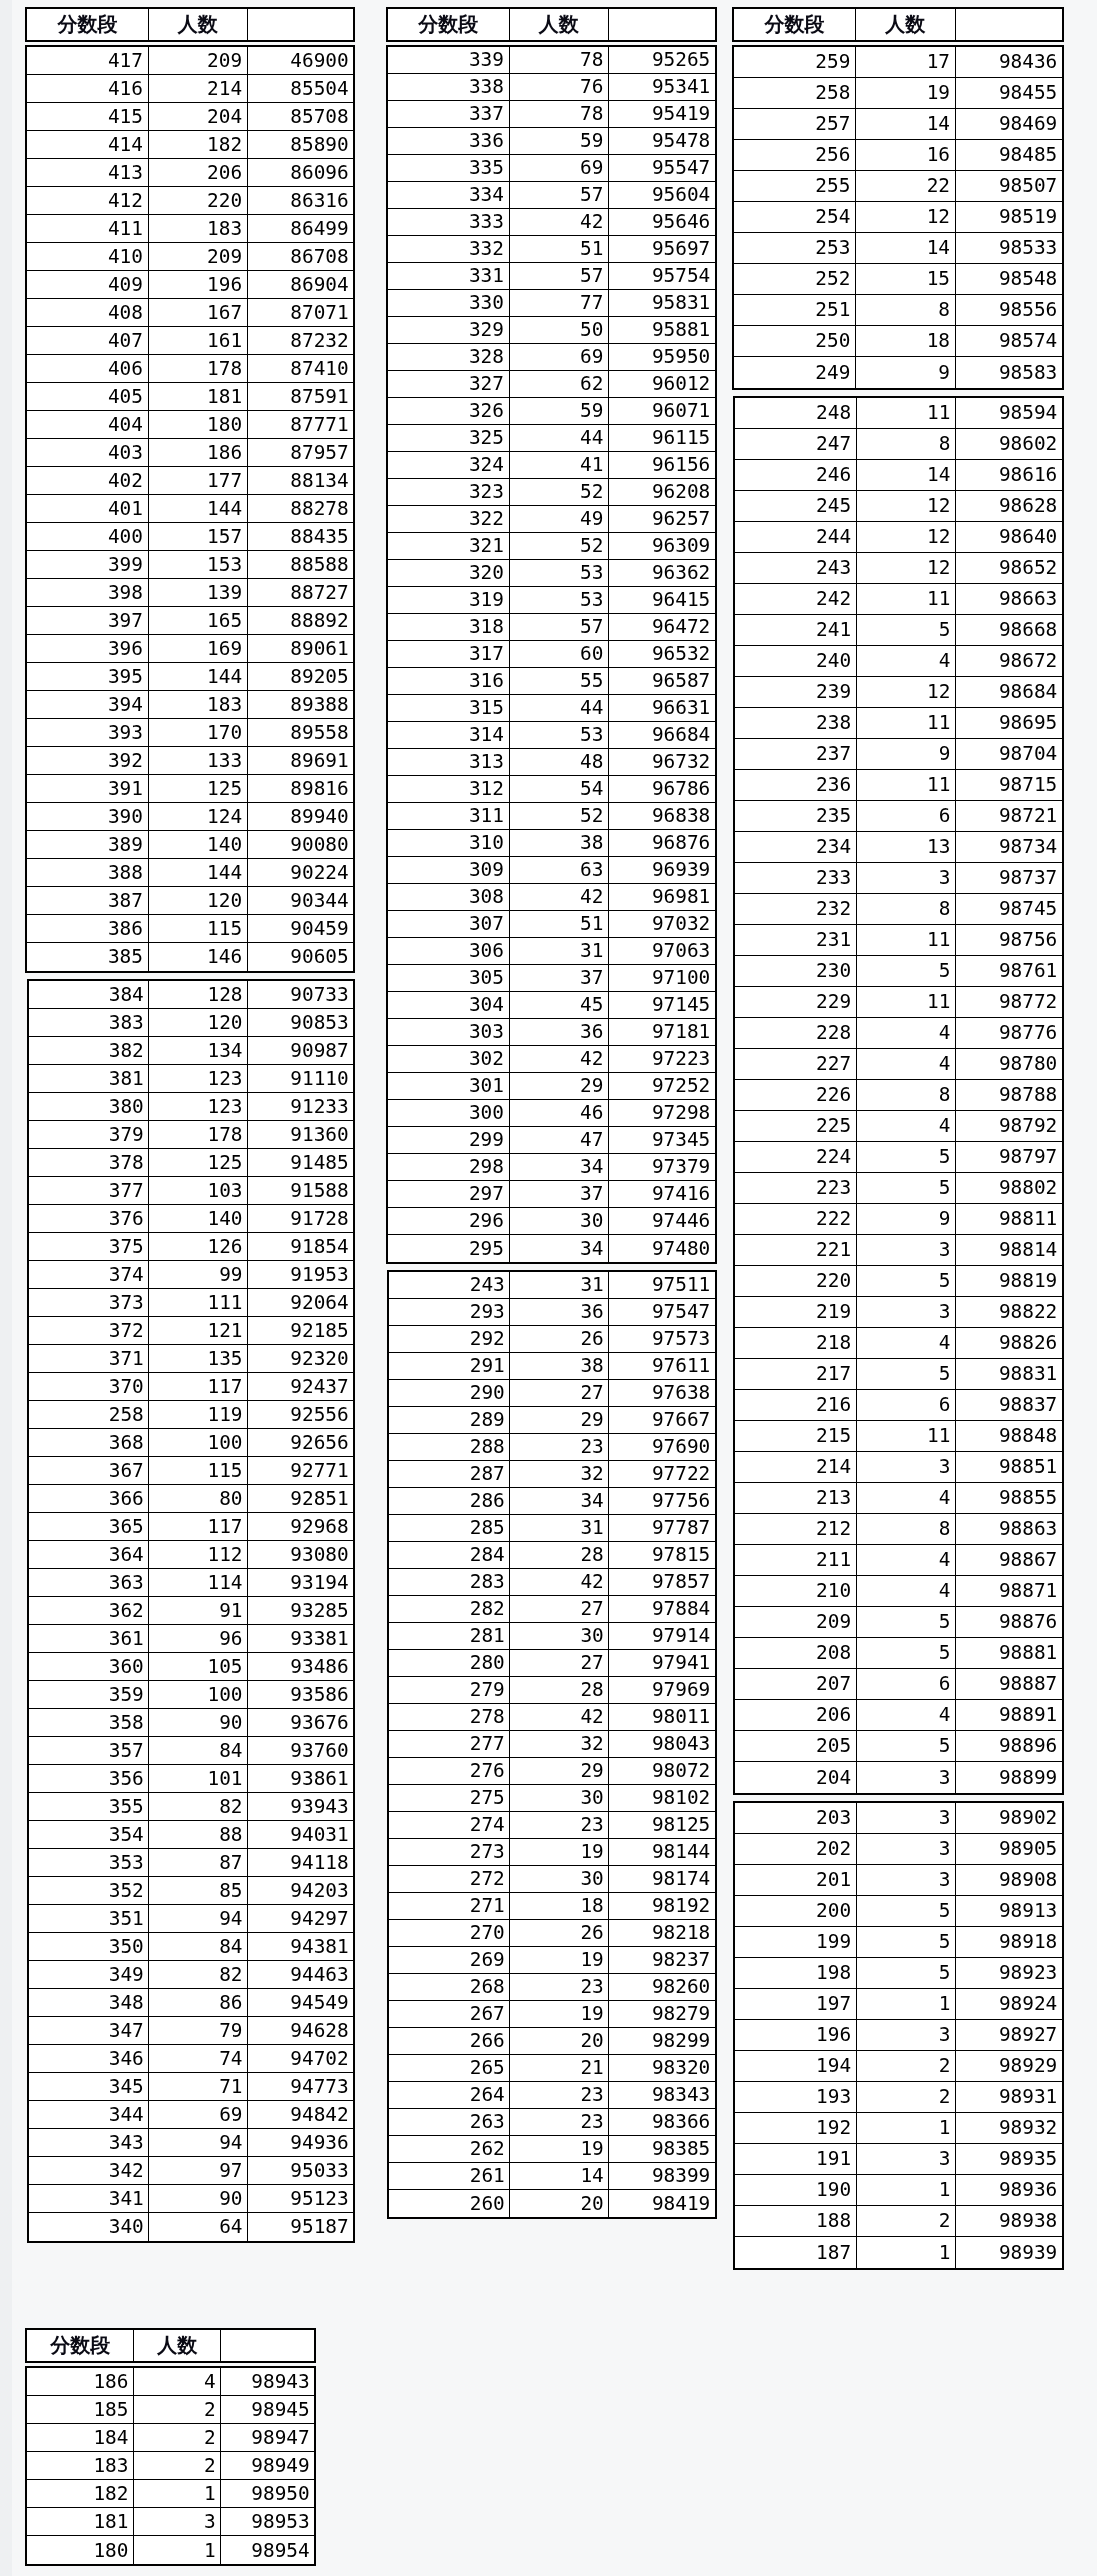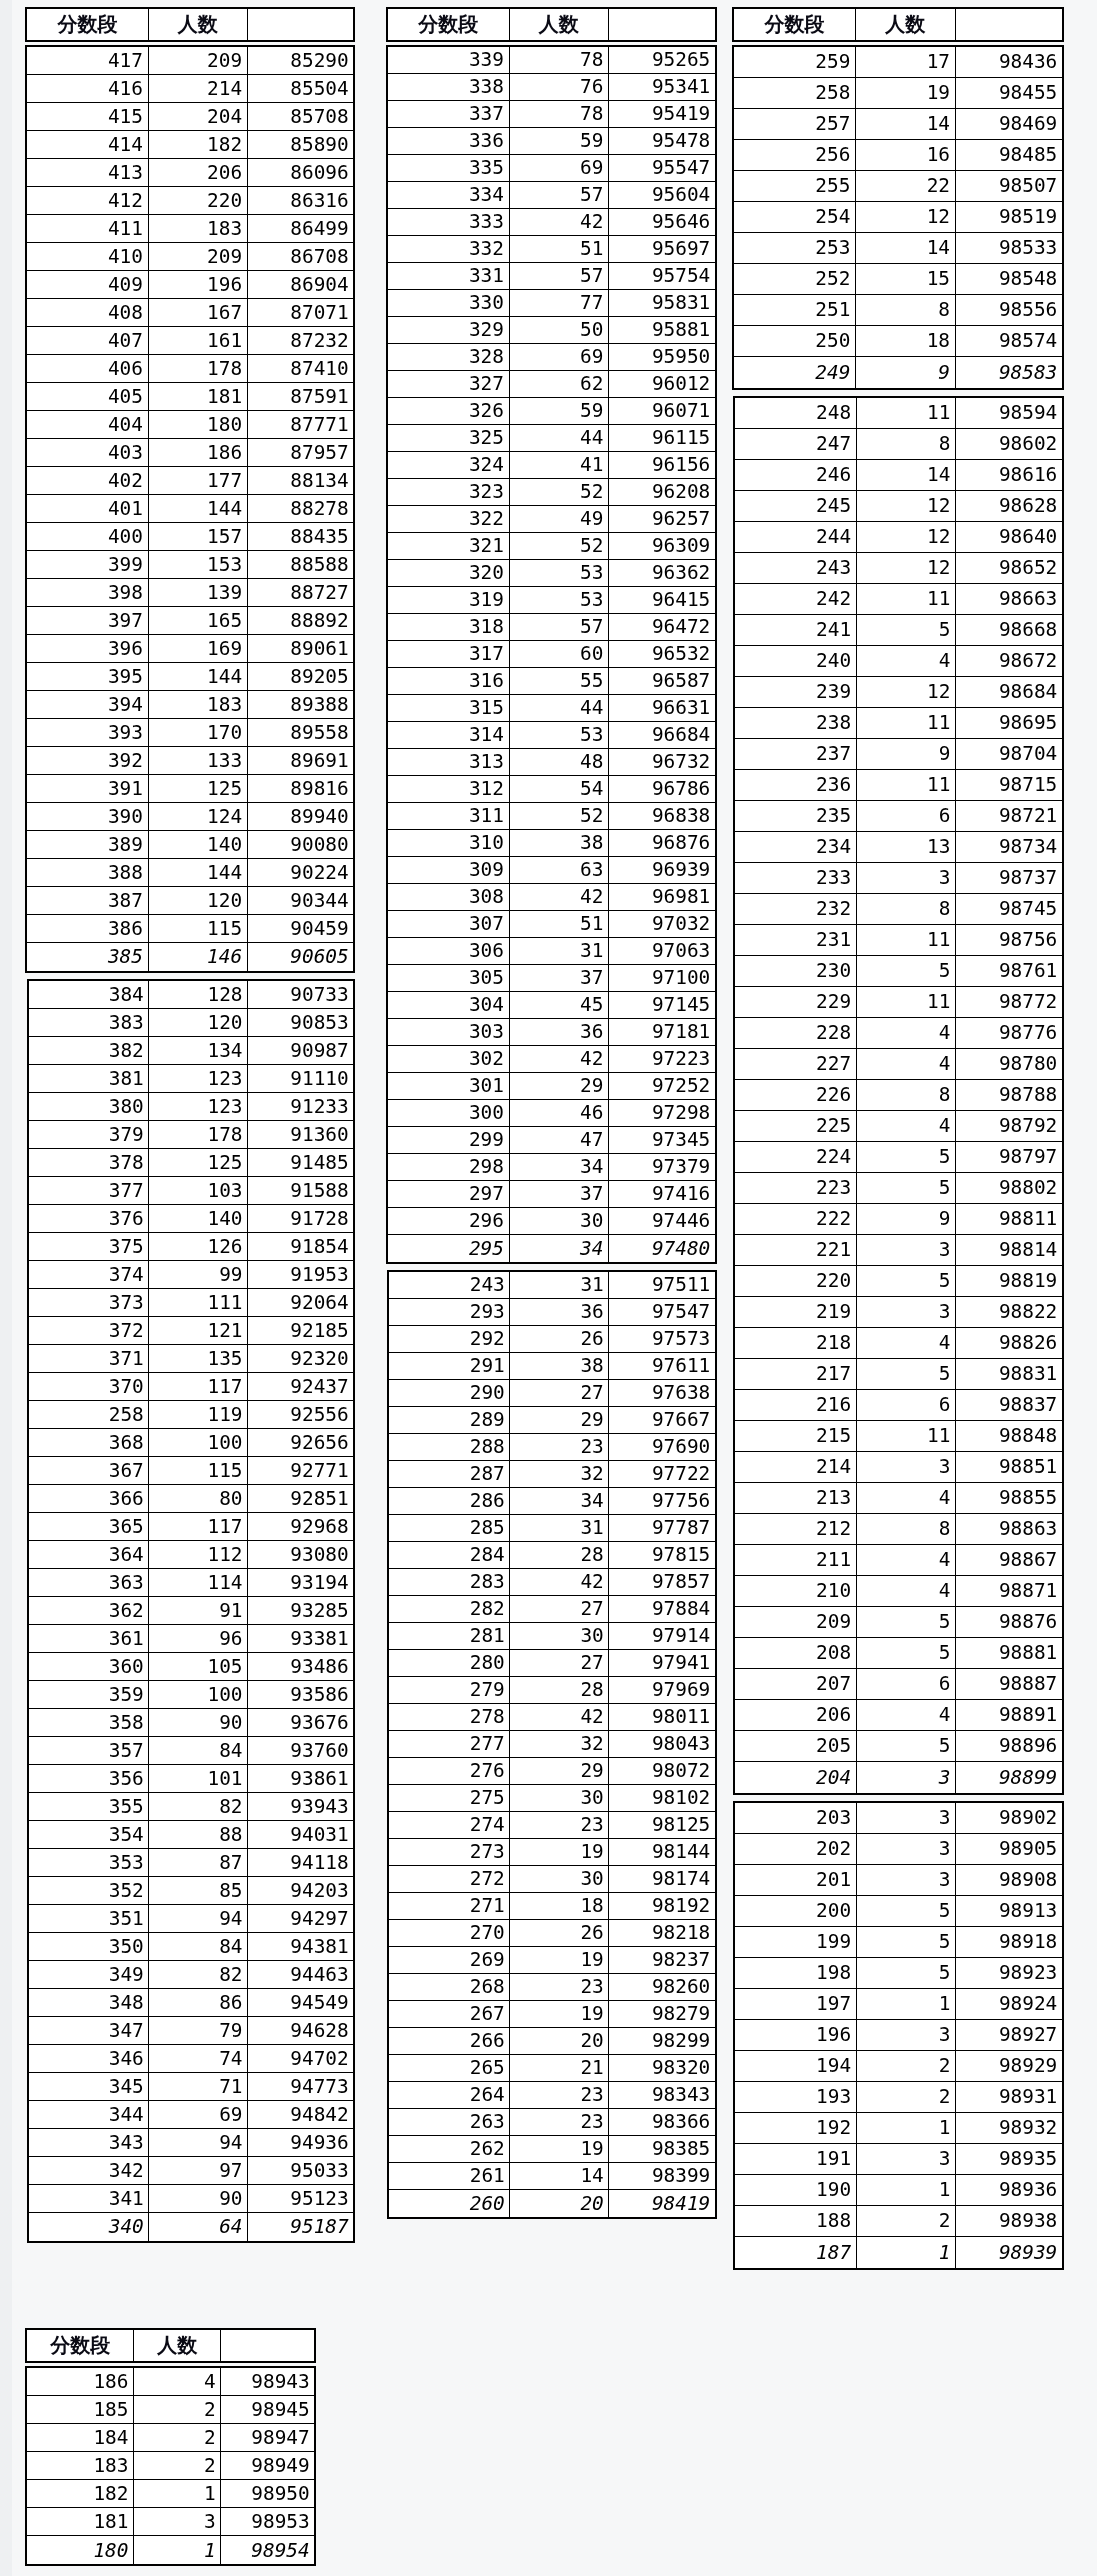--- a/index.html
+++ b/index.html
@@ -39,21 +39,21 @@
     border:2px solid #000;
     margin-bottom:6px;
   }
   .blk + .blk{margin-left:1.3px;}
   .row{
     display:flex;
     height:var(--rh,28px);
     box-sizing:border-box;
     border-bottom:1.3px solid #000;
   }
-  .row:last-child{border-bottom:none;font-style:italic;}
+  .row:last-child{border-bottom:none;}
   .cell{
     box-sizing:border-box;
     display:flex;align-items:center;justify-content:flex-end;
     padding-right:4.7px;
     font-size:19.4px;color:#000;
     border-right:1.3px solid #000;
     overflow:hidden;white-space:nowrap;
   }
   .c-score{width:37.2%;}
   .c-count{width:30.4%;}
@@ -67,21 +67,21 @@
   <section class="col-table" style="left: 13.4px; top: 6.7px; width: 330px; --rh: 28px;">
       <div class="hdr">
         <div class="hc c-score">分数段</div>
         <div class="hc c-count">人数</div>
         <div class="hc c-cum">累计人数</div>
       </div>
       <div class="blk">
         <div class="row">
           <div class="cell c-score">417</div>
           <div class="cell c-count">209</div>
-          <div class="cell c-cum">85290</div>
+          <div class="cell c-cum">46900</div>
         </div>
         <div class="row">
           <div class="cell c-score">416</div>
           <div class="cell c-count">214</div>
           <div class="cell c-cum">85504</div>
         </div>
         <div class="row">
           <div class="cell c-score">415</div>
           <div class="cell c-count">204</div>
           <div class="cell c-cum">85708</div>

